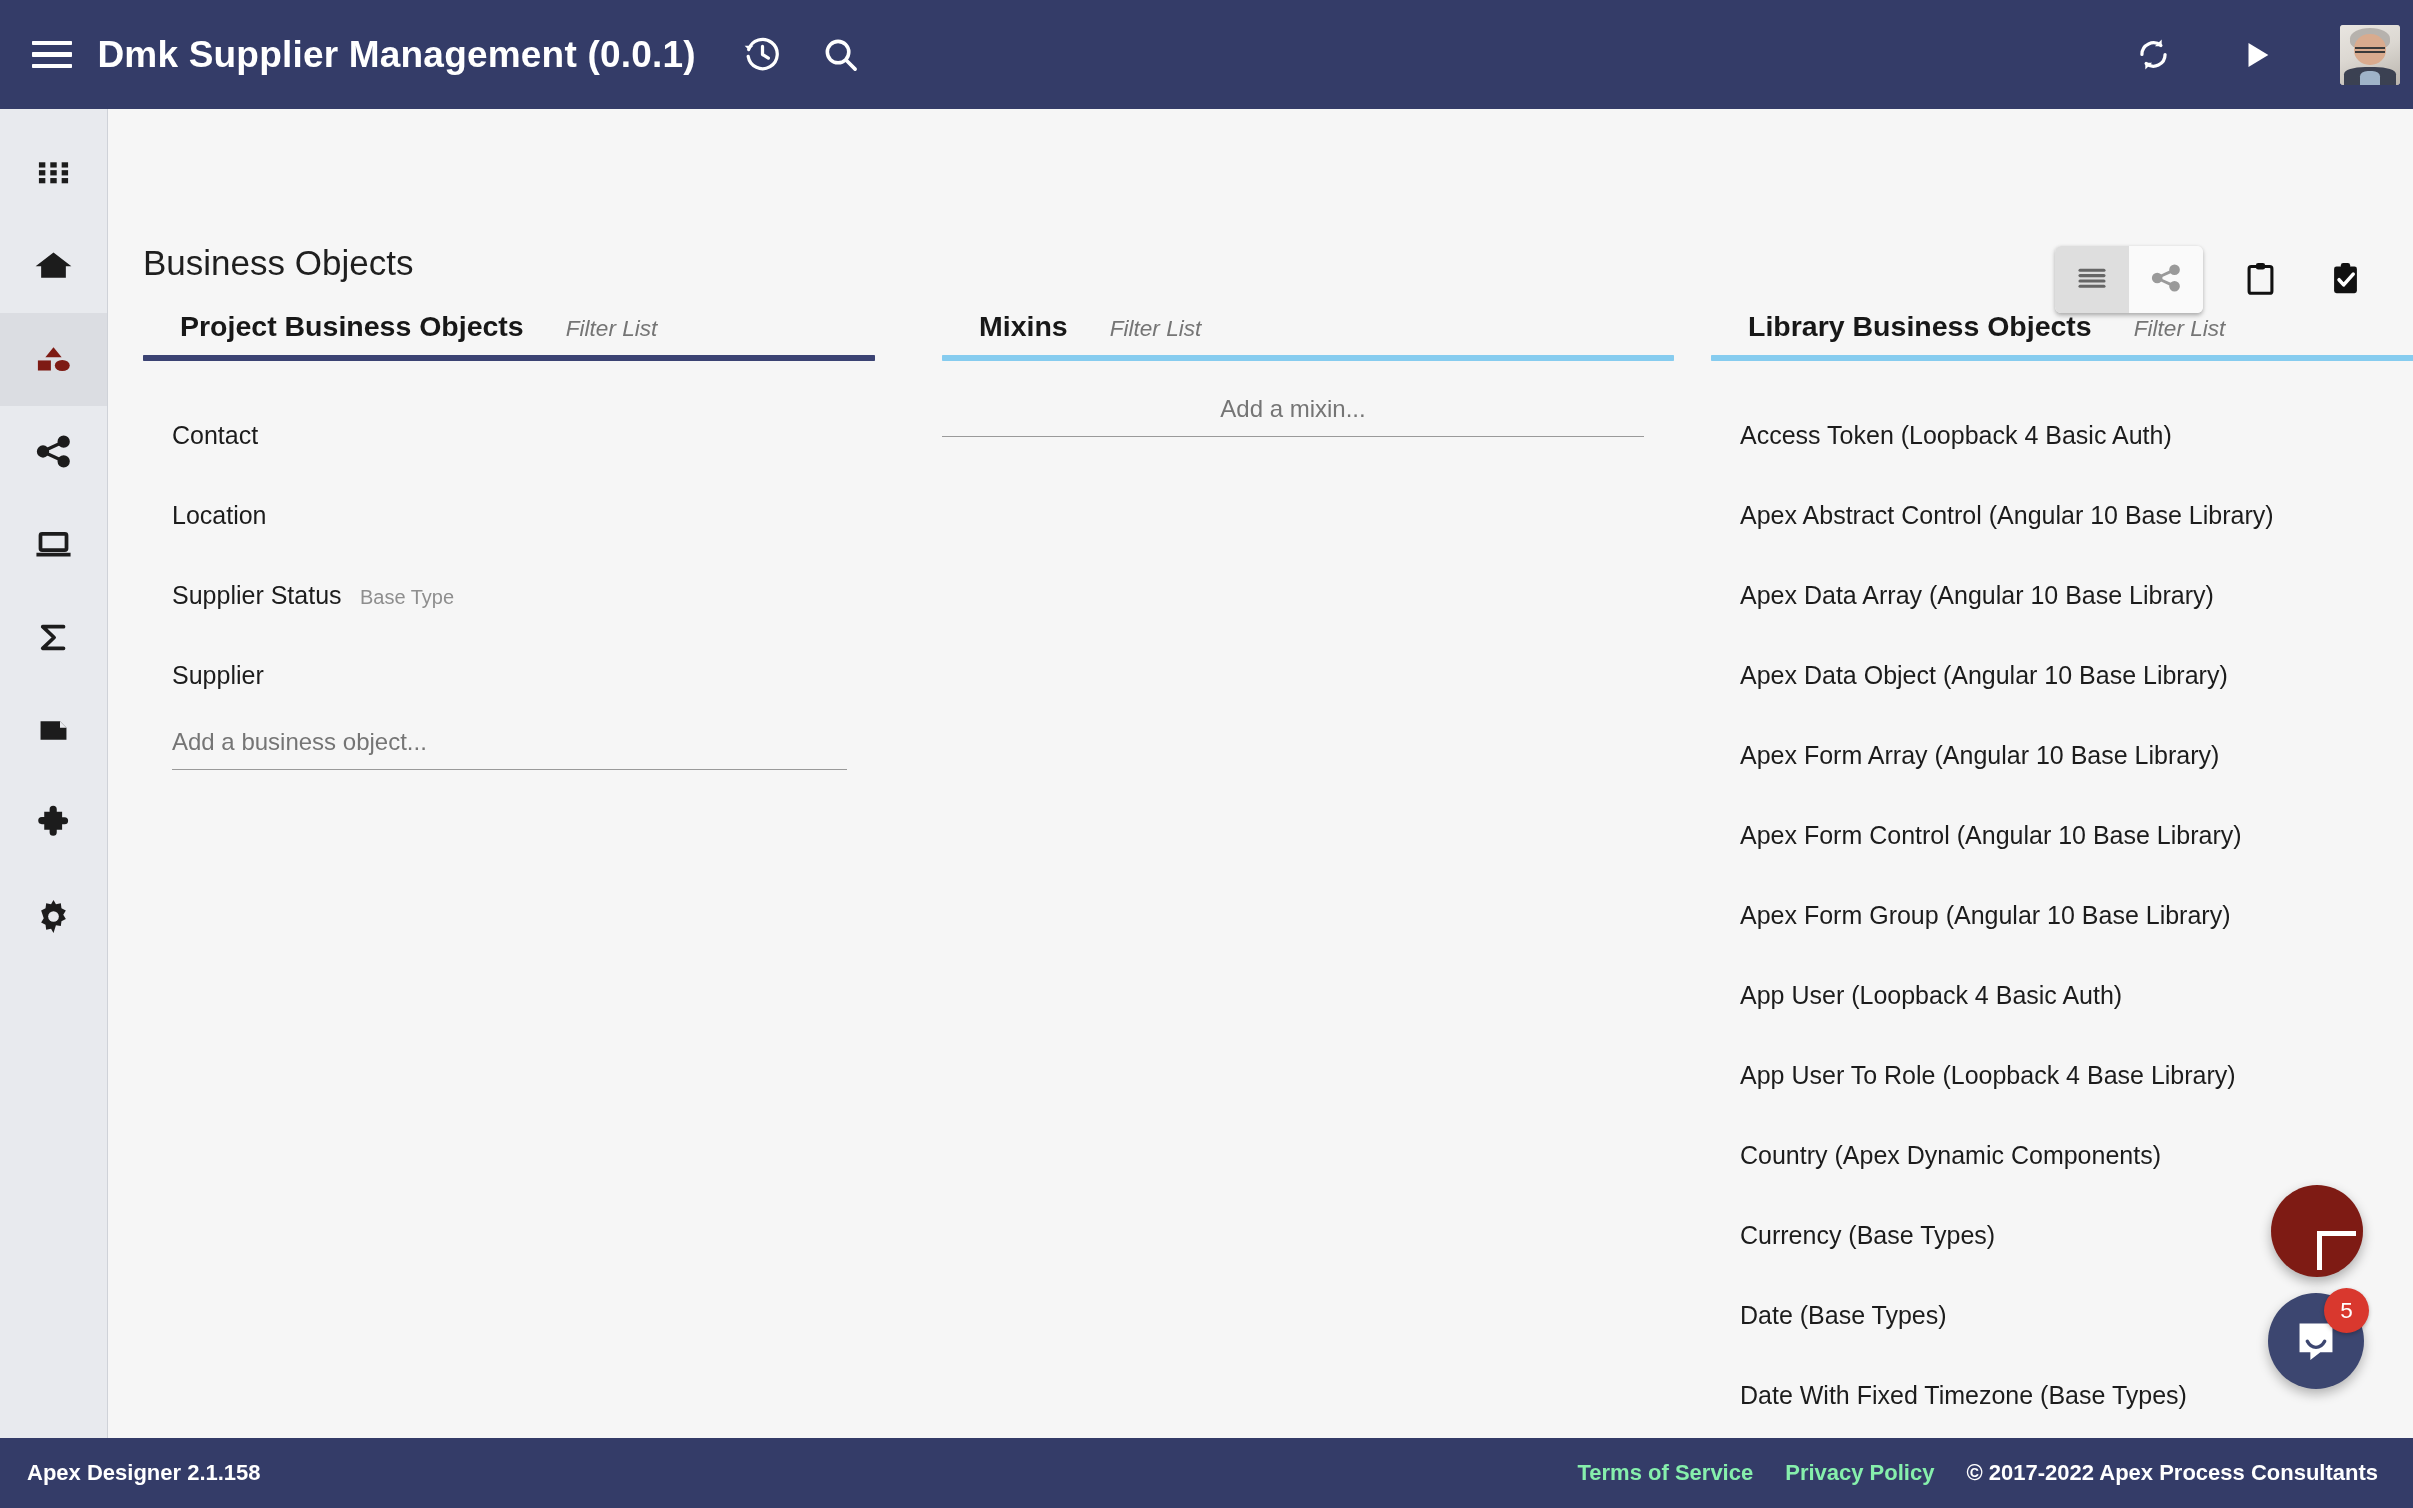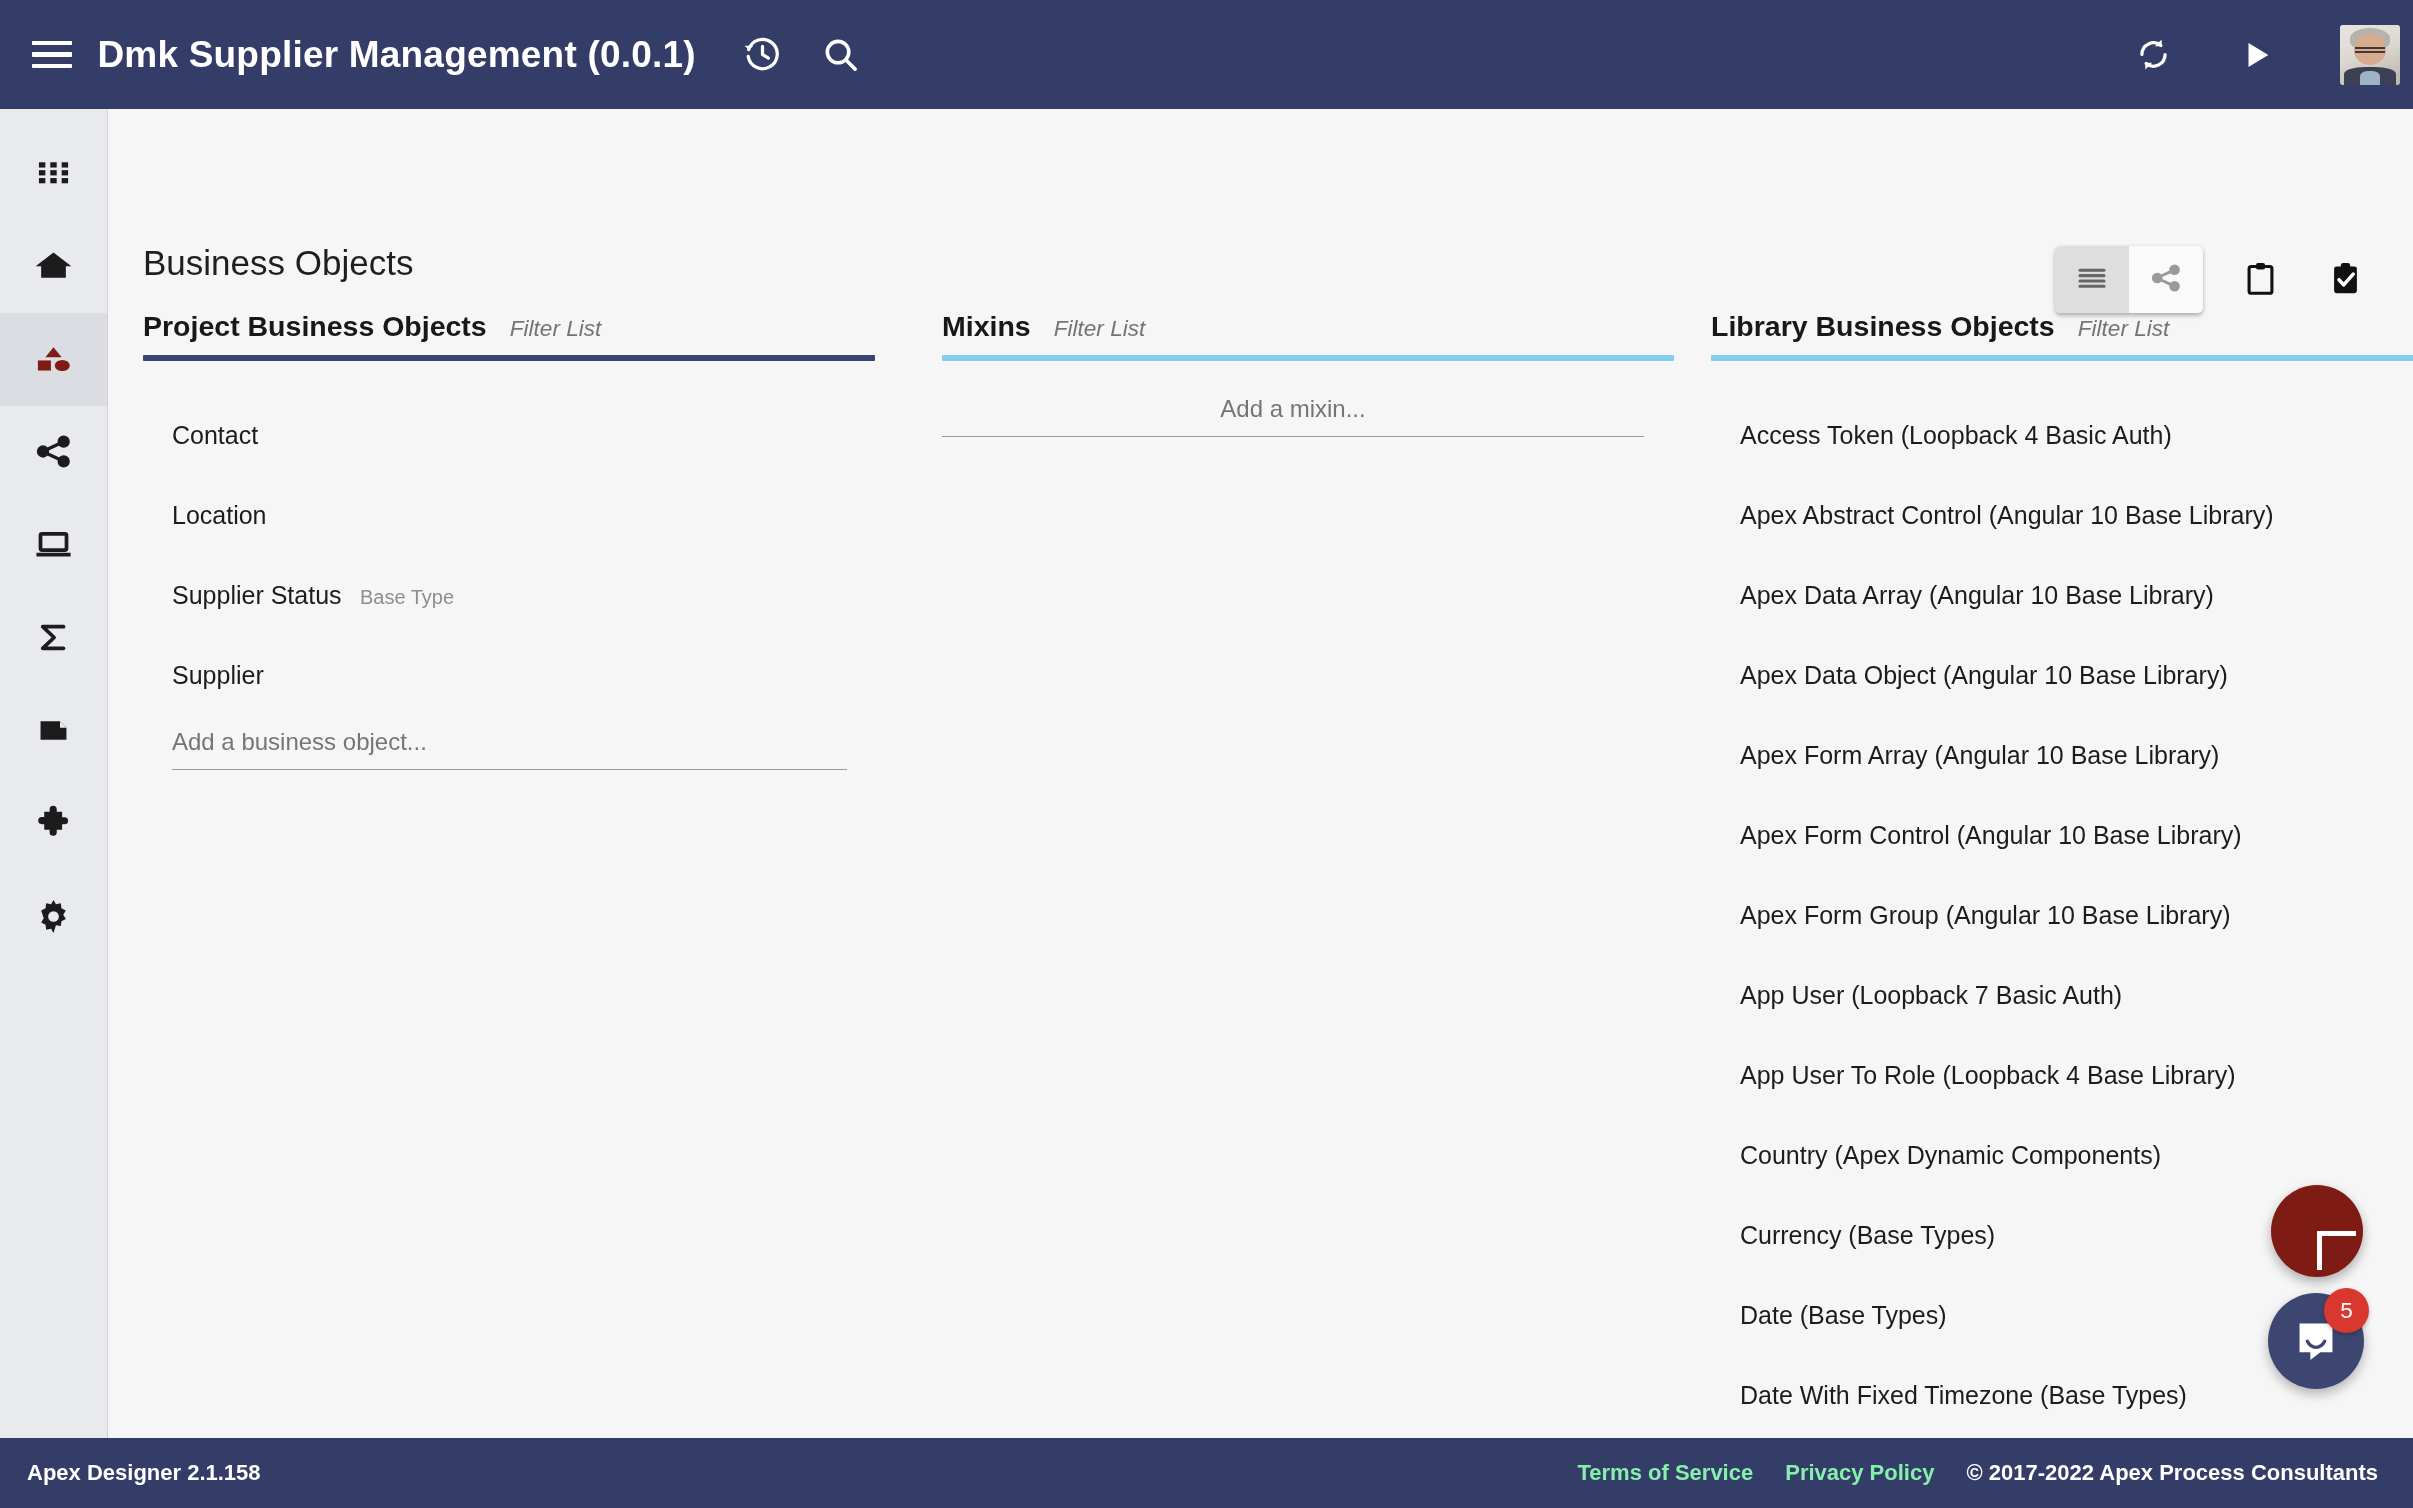--- a/index.html
+++ b/index.html
@@ -186,22 +186,23 @@
     display: flex;
   }
   .col { position: relative; }
   .col-pbo { width: 767px; flex: 0 0 767px; padding-left: 35px; }
   .col-mix { width: 767px; flex: 0 0 767px; padding-left: 67px; }
   .col-lbo { flex: 1 1 auto; padding-left: 69px; padding-right: 34px; }
 
   .col-head {
     display: flex;
     align-items: baseline;
-    gap: 23px;
+    gap: 42px;
     padding-bottom: 11.7px;
+    margin-left: 37px;
   }
   .col-title {
     font-size: 28.5px;
     font-weight: bold;
     color: #181818;
     white-space: nowrap;
   }
   .filter-input {
     font-size: 22.6px;
     font-style: italic;
@@ -588,21 +589,21 @@
             <div class="list-item">
               <span>Apex Form Array (Angular 10 Base Library)</span>
             </div>
             <div class="list-item">
               <span>Apex Form Control (Angular 10 Base Library)</span>
             </div>
             <div class="list-item">
               <span>Apex Form Group (Angular 10 Base Library)</span>
             </div>
             <div class="list-item">
-              <span>App User (Loopback 7 Basic Auth)</span>
+              <span>App User (Loopback 4 Basic Auth)</span>
             </div>
             <div class="list-item">
               <span>App User To Role (Loopback 4 Base Library)</span>
             </div>
             <div class="list-item">
               <span>Country (Apex Dynamic Components)</span>
             </div>
             <div class="list-item">
               <span>Currency (Base Types)</span>
             </div>

